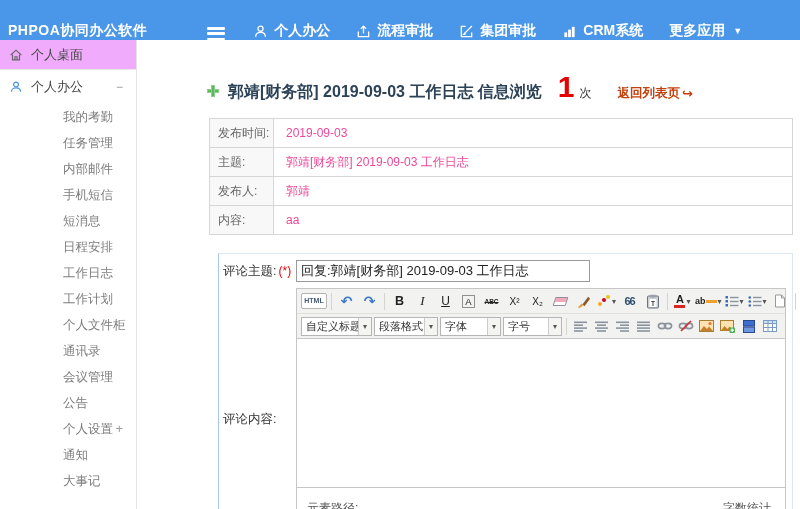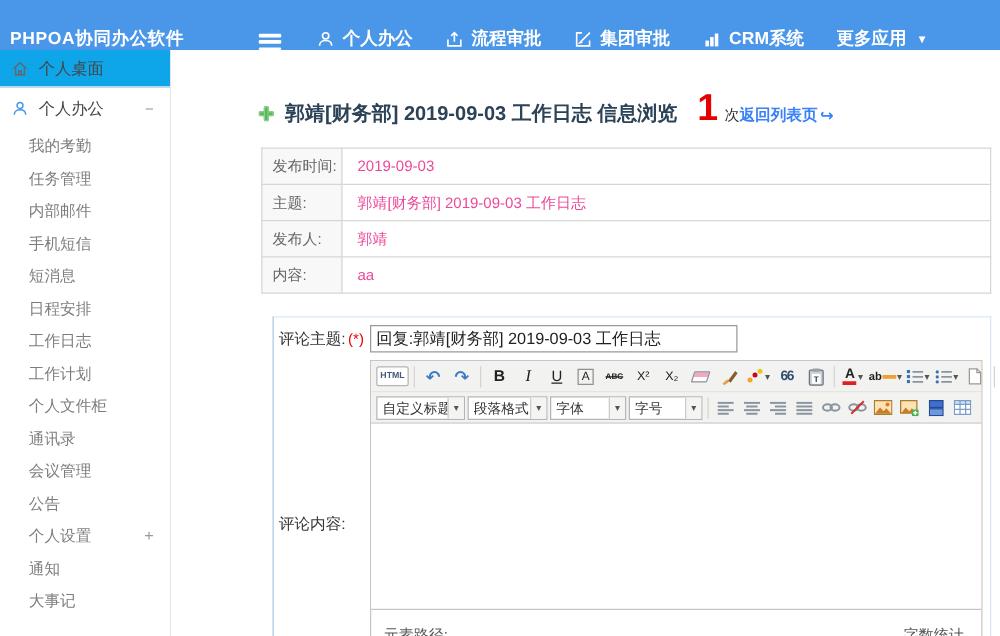--- a/index.html
+++ b/index.html
@@ -16,43 +16,43 @@
   .burger i { display:block; height:2.5px; background:#fff; border-radius:1px; }
   .nav-menu { display:flex; align-items:center; margin-left:28px; gap:26px; }
   .nav-item { display:flex; align-items:center; gap:6px; font-size:14px; font-weight:bold;
     color:#fff; cursor:pointer; text-decoration:none; }
   .nav-item svg { display:block; }
   .nav-caret { font-size:9px; margin-left:2px; }
 
   
   .sidebar { position:absolute; top:40px; left:0; width:137px; height:469px;
     background:#fff; border-right:1px solid #e4e4e4; }
-  .side-desktop { height:30px; background:#0ea5e9; border-bottom:1px solid #e8e8e8;
+  .side-desktop { height:30px; background:#f0abfc; border-bottom:1px solid #e8e8e8;
     display:flex; align-items:center; padding-left:9px; gap:8px; font-size:13px; color:#454545; cursor:pointer; }
   .side-group { height:34px; display:flex; align-items:center; padding-left:9px; gap:8px;
     font-size:13px; color:#444; cursor:pointer; position:relative; }
   .side-group .toggle { position:absolute; right:13px; font-weight:normal; color:#999; font-size:12px; }
-  .side-list { list-style:none; }
+  .side-list { list-style:none;padding-left:40px; }
   .side-item { height:26px; line-height:26px; padding-left:23px; font-size:12.5px; color:#7d7d7d;
     cursor:pointer; position:relative; }
   .side-item .suffix { position:absolute; right:13px; color:#999; font-weight:normal; font-size:13px; }
 
   
   .main { position:absolute; top:40px; left:137px; width:663px; height:469px; background:#fff; }
 
   .title-row { position:absolute; top:36px; left:70px; right:0; height:30px;
     display:flex; align-items:baseline; }
   .plus { width:12px; height:12px; position:relative; align-self:center; margin-right:9px; }
   .plus i { position:absolute; background:#5cb85c; border-radius:1px; box-shadow:0 0 0 1px #8fd08f inset; }
   .plus .h { left:0; top:4px; width:12px; height:4px; }
   .plus .v { left:4px; top:0; width:4px; height:12px; }
   .page-title { font-size:16px; font-weight:bold; color:#2c4257; }
   .view-count { font-size:30px; line-height:22px; font-weight:bold; color:#e60000; margin-left:16px; }
   .view-unit { font-size:12px; color:#333; margin-left:5px; }
-  .back-link { font-size:12.5px; font-weight:bold; color:#3b82f6;
+  .back-link { margin-left:26px; font-size:12.5px; font-weight:bold; color:#c2410c;
     text-decoration:none; cursor:pointer; display:flex; align-items:center; gap:2px; }
   .back-arrow { font-size:13px; }
 
   
   .detail { position:absolute; top:78px; left:72px; width:584px; border-collapse:collapse;
     font-size:12px; }
   .detail th, .detail td { border:1px solid #d6d6d6; height:29px; }
   .detail th { width:64px; background:#f8f8f8; font-weight:normal; color:#666;
     text-align:left; padding-left:8px; }
   .detail td { color:#ec4899; padding-left:12px; }

